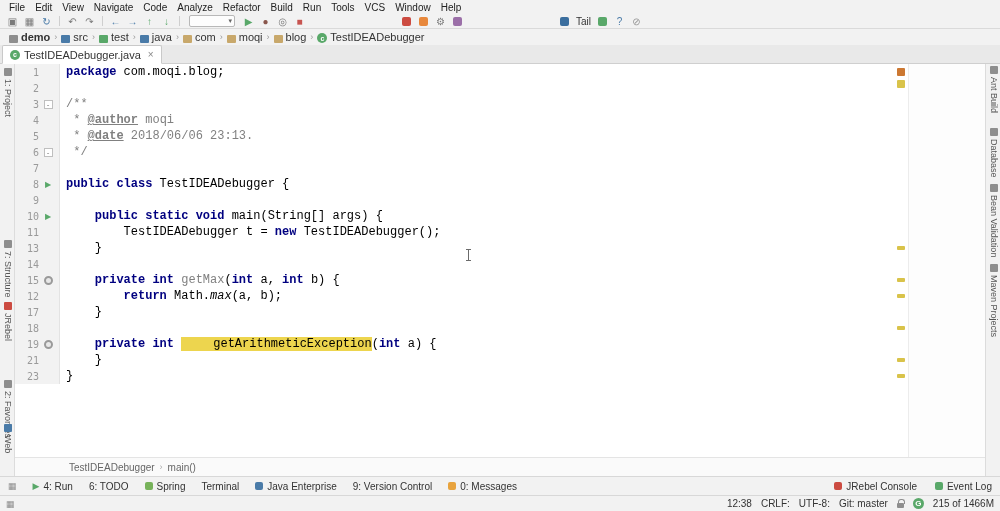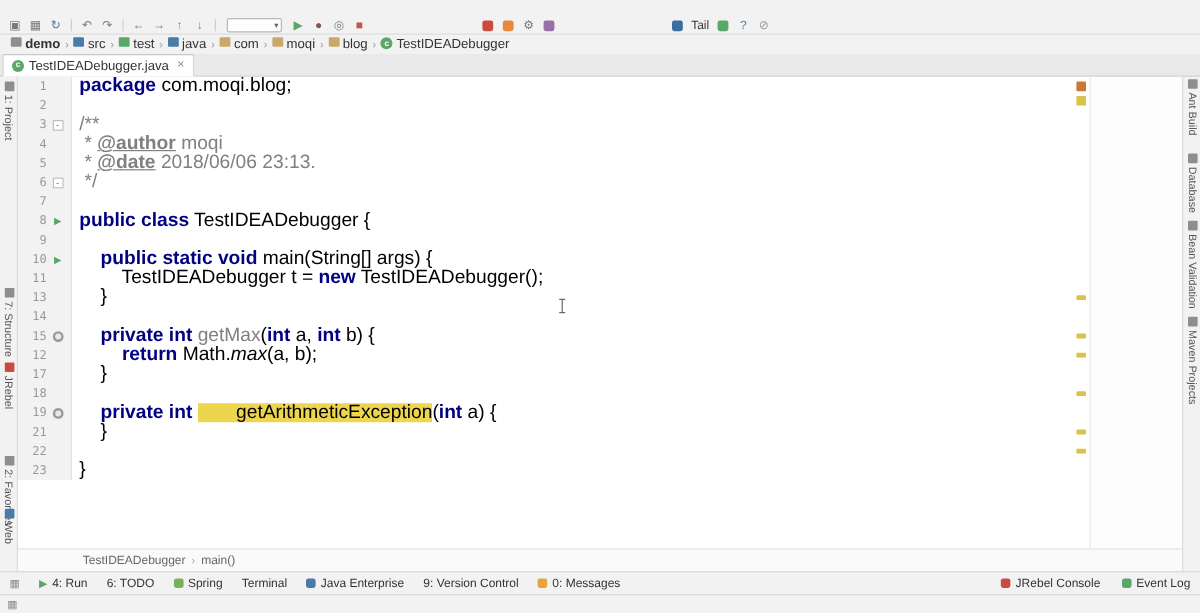--- a/index.html
+++ b/index.html
@@ -19,21 +19,21 @@
   .tb-icon { width:17px; text-align:center; font-size:10px; line-height:13px; cursor:default; }
   .tb-chip { width:9px; height:9px; border-radius:2px; margin:0 4px; }
   .tb-sep { width:1px; height:10px; background:#cfcfcf; margin:0 4px; }
   .tb-gap { width:90px; }
   .tb-combo { width:46px; height:12px; border:1px solid #b8b8b8; background:#fdfdfd; border-radius:2px; display:flex; align-items:center; justify-content:space-between; margin:0 5px; padding:0 2px; font-size:8px; color:#666; }
   .combo-arrow { font-size:7px; color:#666; }
   .tb-label { font-size:10px; color:#333; margin:0 3px; }
 
   
   #navbar { left:0; right:0; top:29px; height:16px; display:flex; align-items:center; padding-left:8px; font-size:11px; background:#f2f2f2; }
-  .crumb { display:flex; align-items:flex-start; gap:3px; padding:0 1px; color:#333; }
+  .crumb { display:flex; align-items:flex-end; gap:3px; padding:0 1px; color:#333; }
   .crumb.bold { font-weight:bold; }
   .crumb-sep { color:#9a9a9a; font-size:9px; padding:0 3px; }
   .mini-folder { width:9px; height:8px; border-radius:1px; }
   .mini-class { width:10px; height:10px; border-radius:50%; color:#fff; font-size:7px; font-weight:bold; display:flex; align-items:center; justify-content:center; }
 
   
   #tabbar { left:0; right:0; top:45px; height:19px; background:#e9e9e9; border-bottom:1px solid #cfcfcf; display:flex; align-items:flex-end; padding-left:2px; }
   .tab { height:19px; margin-bottom:-1px; background:#ffffff; border:1px solid #c9c9c9; border-bottom:1px solid #ffffff; border-radius:2px 2px 0 0; display:flex; align-items:center; gap:4px; padding:0 7px; font-size:11px; color:#333; }
   .class-icon { width:10px; height:10px; border-radius:50%; background:var(--c-run,#59a869); color:#fff; font-size:7px; font-weight:bold; display:flex; align-items:center; justify-content:center; }
   .tab-close { color:#888; font-size:10px; margin-left:3px; cursor:default; }
@@ -49,21 +49,21 @@
   #editor { left:15px; top:64px; width:893px; height:393px; background:#ffffff; overflow:hidden; }
   .ed-row { display:flex; height:16px; }
   .gut { width:45px; flex:none; display:flex; align-items:center; background:#f2f2f2; border-right:1px solid #e3e3e3; }
   .ed-row.cur .gut { background: var(--c-line,#d8eecb); }
   .ed-row.cur .code { background: var(--c-line,#d8eecb); }
   .lnum { width:24px; text-align:right; color:#9a9a9a; font-size:10px; font-family:"DejaVu Sans Mono", monospace; }
   .gslot { width:18px; display:flex; align-items:center; justify-content:center; }
   .g-run { color:var(--c-run,#59a869); font-size:8px; }
   .g-at { width:9px; height:9px; border:2px solid #9a9a9a; border-radius:50%; background:#e8e8e8; }
   .g-fold { width:9px; height:9px; border:1px solid #bfbfbf; background:#fff; color:#777; font-size:8px; line-height:7px; text-align:center; }
-  .code { flex:1; margin-right:14px; font-family:Liberation Sans, sans-serif; font-size:16px; line-height:16px; white-space:pre; color:#000; padding-left:6px; overflow:hidden; }
+  .code { flex:1; margin-right:14px; font-family:Liberation Mono, monospace; font-size:12px; line-height:16px; white-space:pre; color:#000; padding-left:6px; overflow:hidden; }
   .t-kw { color:var(--c-kw,#000080); font-weight:bold; }
   .t-num { color:var(--c-num,#0000ff); }
   .t-cm { color:var(--c-cm,#808080); }
   .t-tag { color:var(--c-cm,#808080); font-weight:bold; text-decoration:underline; }
   .t-gr { color:var(--c-cm,#808080); }
   .t-it { font-style:italic; }
   .t-hl { background:var(--c-hl,#edd54e);padding-left:32px; }
   .caret { display:inline-block; width:1px; height:13px; background:#000; vertical-align:-2px; }
   #marker-strip { position:absolute; right:0; top:0; width:14px; height:100%; }
   .mk { position:absolute; left:3px; width:8px; border-radius:1px; }
@@ -93,20 +93,35 @@
 
   
   #ibeam { left:468px; top:249px; width:1px; height:12px; background:#6b6b6b; }
   #ibeam::before, #ibeam::after { content:''; position:absolute; left:-2px; width:5px; height:1px; background:#6b6b6b; }
   #ibeam::before { top:0; } #ibeam::after { bottom:0; }
 </style>
 </head>
 <body>
 
 <div class="ide">
+  <div id="menubar" class="abs">
+      <span class="menu-item">File</span>
+      <span class="menu-item">Edit</span>
+      <span class="menu-item">View</span>
+      <span class="menu-item">Navigate</span>
+      <span class="menu-item">Code</span>
+      <span class="menu-item">Analyze</span>
+      <span class="menu-item">Refactor</span>
+      <span class="menu-item">Build</span>
+      <span class="menu-item">Run</span>
+      <span class="menu-item">Tools</span>
+      <span class="menu-item">VCS</span>
+      <span class="menu-item">Window</span>
+      <span class="menu-item">Help</span>
+    </div>
   <div id="toolbar" class="abs">
       <span class="tb-icon" style="color:#7a7a7a">▣</span>
       <span class="tb-icon" style="color:#7a7a7a">▦</span>
       <span class="tb-icon" style="color:#4a7ba8">↻</span>
       <span class="tb-sep"></span>
       <span class="tb-icon" style="color:#7a7a7a">↶</span>
       <span class="tb-icon" style="color:#7a7a7a">↷</span>
       <span class="tb-sep"></span>
       <span class="tb-icon" style="color:#4a7ba8">←</span>
       <span class="tb-icon" style="color:#4a7ba8">→</span>
@@ -366,27 +381,20 @@
         </div>
         <div class="ed-row">
           <div class="gut">
             <span class="lnum">21</span>
             <span class="gslot"></span>
           </div>
           <div class="code"><span class="t-pl">    }</span></div>
         </div>
         <div class="ed-row">
           <div class="gut">
-            <span class="lnum">22</span>
-            <span class="gslot"></span>
-          </div>
-          <div class="code"></div>
-        </div>
-        <div class="ed-row">
-          <div class="gut">
             <span class="lnum">23</span>
             <span class="gslot"></span>
           </div>
           <div class="code"><span class="t-pl">}</span></div>
         </div>
       </div>
     <div id="marker-strip">
         <div class="mk" style="top:4px;height:8px;background:#cc7832"></div>
         <div class="mk" style="top:16px;height:8px;background:#d9c34a"></div>
         <div class="mk" style="top:182px;height:4px;background:#d9c34a"></div>
@@ -440,16 +448,25 @@
         </span>
         <span class="tw-item">
           <span class="tw-chip" style="background:#59a869"></span>
           <span>Event Log</span>
         </span>
       </span>
     </div>
 
   <div id="statusbar" class="abs">
     <span class="sb-icon">▦</span>
+    <span id="sb-right">
+        <span class="sb-seg">12:38</span>
+        <span class="sb-seg">CRLF:</span>
+        <span class="sb-seg">UTF-8:</span>
+        <span class="sb-seg">Git: master</span>
+        <span class="lock-icon"></span>
+        <span class="g-badge">G</span>
+        <span class="sb-seg">215 of 1466M</span>
+      </span>
   </div>
 
   <div id="ibeam" class="abs"></div>
 </div>
 
 </body></html>

